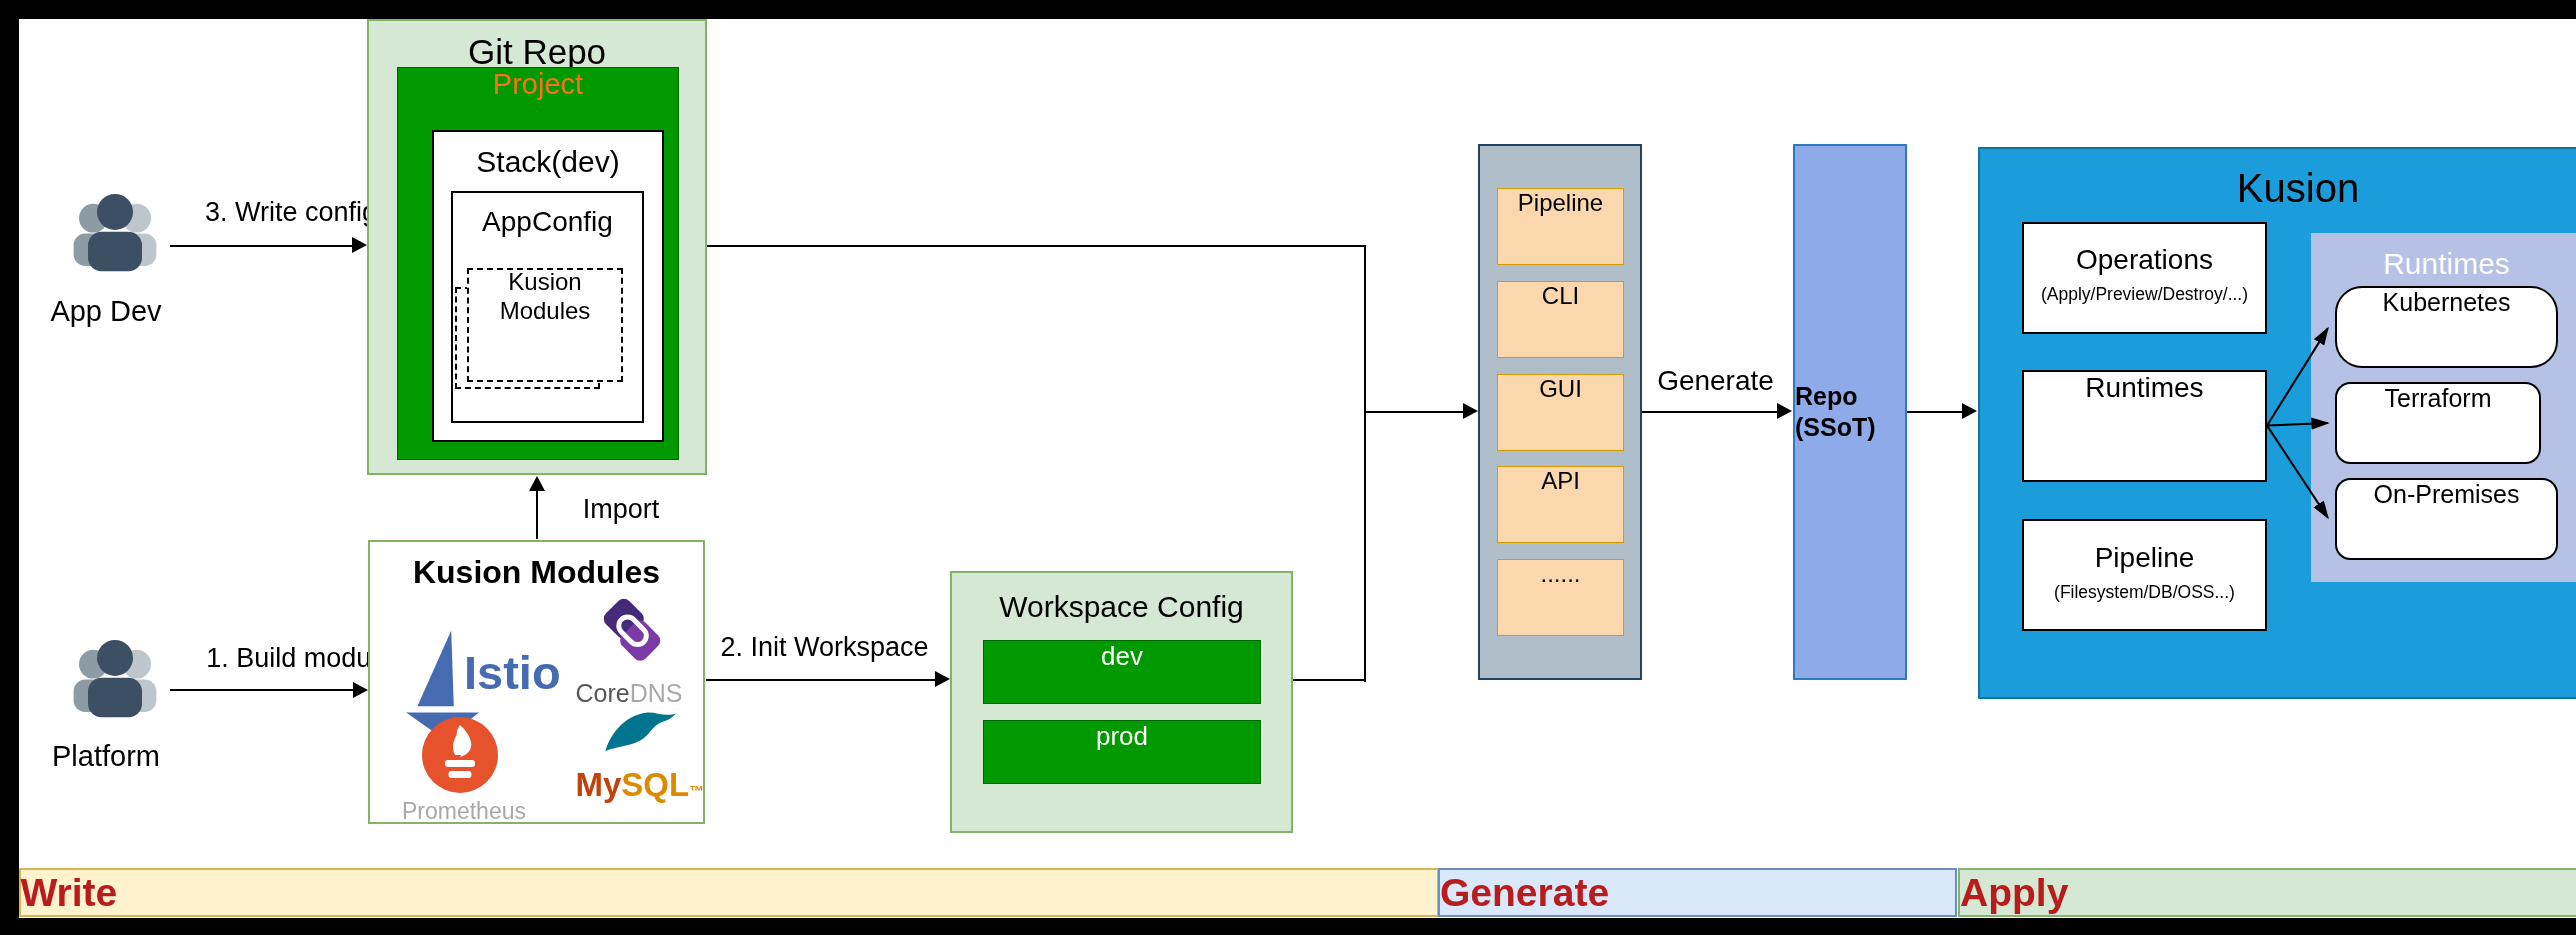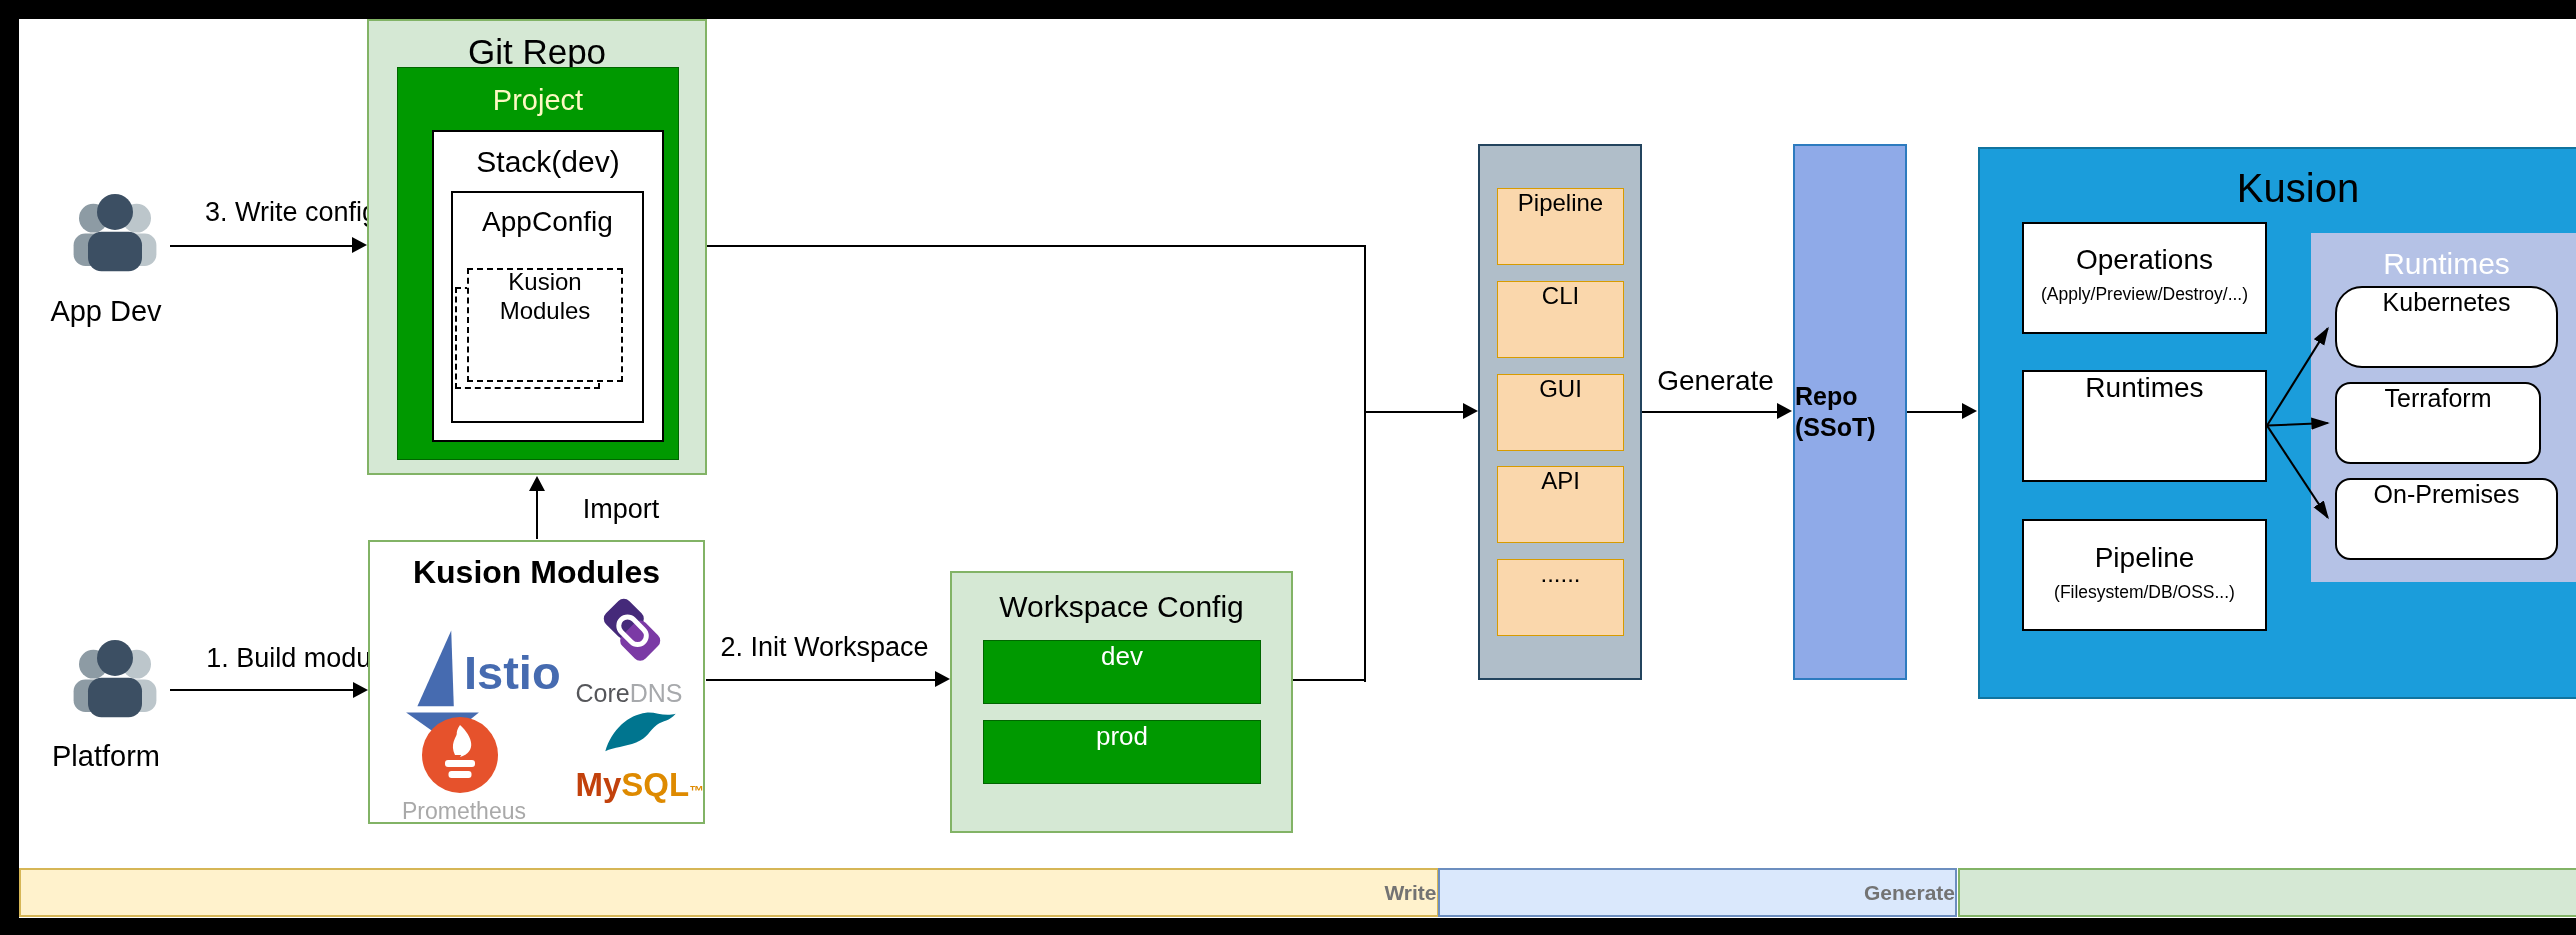--- a/index.html
+++ b/index.html
@@ -5,21 +5,21 @@
   html,body{margin:0;padding:0;background:#fff}
   .canvas{position:relative;width:2908px;height:936px;background:#000;font-family:"Liberation Sans",sans-serif;overflow:hidden}
   .abs{position:absolute;box-sizing:border-box}
   .cc{display:flex;align-items:flex-start;justify-content:center}
   .hl{position:absolute;height:2.1px;background:#000}
   .vl{position:absolute;width:2.1px;background:#000}
   .ah-r{position:absolute;width:0;height:0;border-top:8.8px solid transparent;border-bottom:8.8px solid transparent;border-left:15.5px solid #000}
   .ah-u{position:absolute;width:0;height:0;border-left:8.8px solid transparent;border-right:8.8px solid transparent;border-bottom:15.5px solid #000}
   .lbl{position:absolute;text-align:center;color:#000}
   .white-box{background:#fff;border:2.1px solid #000}
-  .lane{position:absolute;display:flex;align-items:center;justify-content:flex-end;font-weight:bold;font-size:21px;color:#737373;box-sizing:border-box}
+  .lane{position:absolute;display:flex;align-items:center;justify-content:flex-start;font-weight:bold;font-size:39px;color:#b91c1c;box-sizing:border-box}
 </style>
 </head>
 <body>
 
 <div class="canvas">
 
   <div class="abs" style="left:18.5px;top:18.5px;width:2871px;height:899px;background:#fff"></div>
 
   <div class="lane" style="left:18.5px;top:868px;width:1420px;height:49px;background:#fff2cc;border:2.1px solid #d6b656">
     <span>Write</span>
@@ -63,21 +63,21 @@
     </svg>
   </div>
   <div class="lbl" style="left:18.5px;top:740px;width:175px;font-size:29px">Platform</div>
   <div class="lbl" style="left:185px;top:643px;width:242px;font-size:27px">1. Build modules</div>
   <div class="hl" style="left:170px;top:689px;width:184px"></div>
   <div class="ah-r" style="left:353px;top:682px"></div>
 
   <div class="abs" style="left:367px;top:18.5px;width:340px;height:456px;background:#d5e8d4;border:2.1px solid #82b366"></div>
   <div class="lbl" style="left:367px;top:32px;width:340px;font-size:35px">Git Repo</div>
   <div class="abs" style="left:397px;top:67px;width:282px;height:393px;background:#009900;border:1.5px solid #006600"></div>
-  <div class="lbl" style="left:397px;top:84px;width:282px;font-size:29px;color:#fef9c3">Project</div>
+  <div class="lbl" style="left:397px;top:68px;width:282px;font-size:29px;color:#f97316">Project</div>
   <div class="abs white-box" style="left:432px;top:130px;width:232px;height:312px"></div>
   <div class="lbl" style="left:432px;top:145px;width:232px;font-size:30px">Stack(dev)</div>
   <div class="abs white-box" style="left:451px;top:191px;width:193px;height:232px"></div>
   <div class="lbl" style="left:451px;top:206px;width:193px;font-size:28px">AppConfig</div>
   <div class="abs" style="left:455px;top:287px;width:145px;height:102px;border:2.1px dashed #000;background:#fff"></div>
   <div class="abs" style="left:467px;top:268px;width:156px;height:114px;border:2.1px dashed #000;background:#fff"></div>
   <div class="lbl cc" style="left:467px;top:268px;width:156px;height:114px;font-size:24px;line-height:1.2">Kusion Modules</div>
 
   <div class="vl" style="left:536px;top:489px;height:50px"></div>
   <div class="ah-u" style="left:529px;top:476px"></div>

